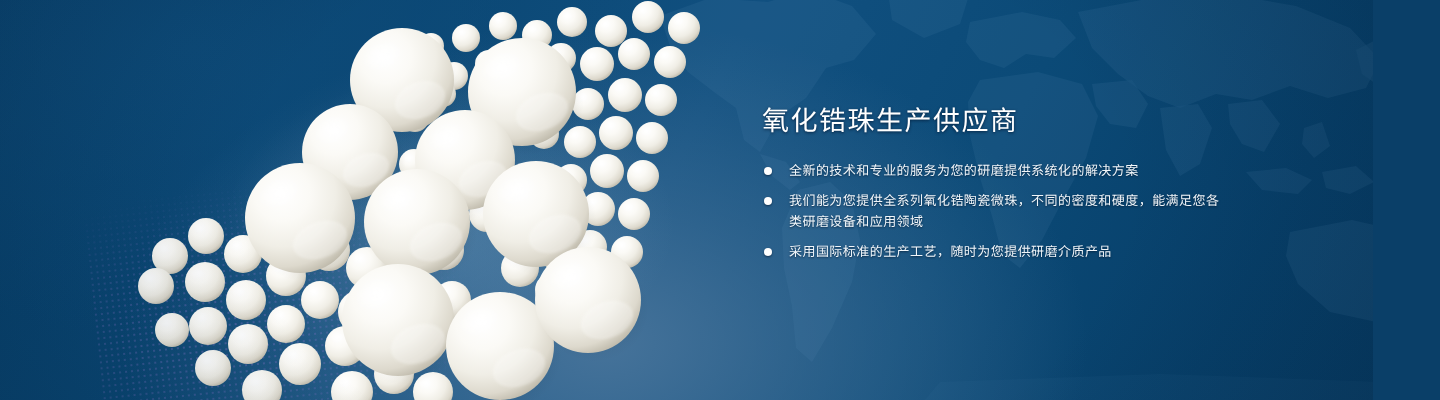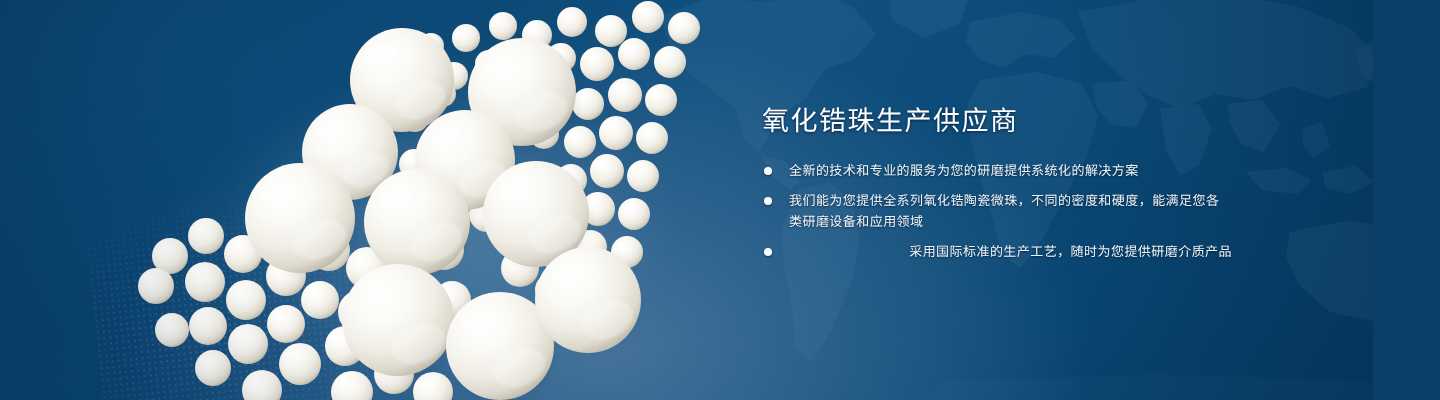--- a/index.html
+++ b/index.html
@@ -114,21 +114,21 @@
   .bullet {
     position: relative;
     padding-left: 27px;
     margin-bottom: 9px;
     font-size: 13px;
     line-height: 21px;
     color: #f1f6fa;
     letter-spacing: 0.45px;
     text-shadow: 0 1px 2px rgba(0,18,40,0.65);
   }
-  .bullet:last-child { margin-bottom: 13px; text-align: right; }
+  .bullet:last-child { margin-bottom: 13px; }
   .bullet-dot {
     position: absolute;
     left: 2px;
     top: 7px;
     width: 8px;
     height: 8px;
     border-radius: 50%;
     background: #ffffff;
     box-shadow: 0 1px 2px rgba(0,15,35,0.55);
   }

